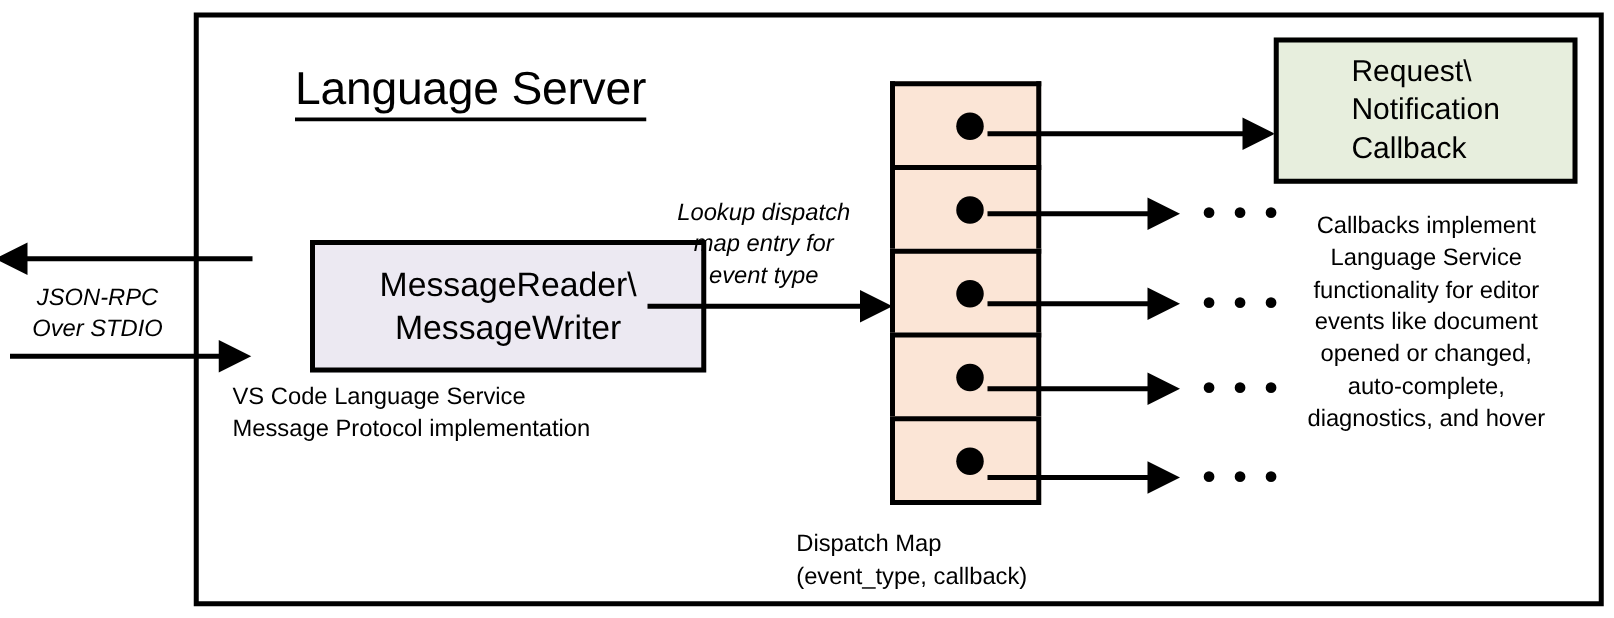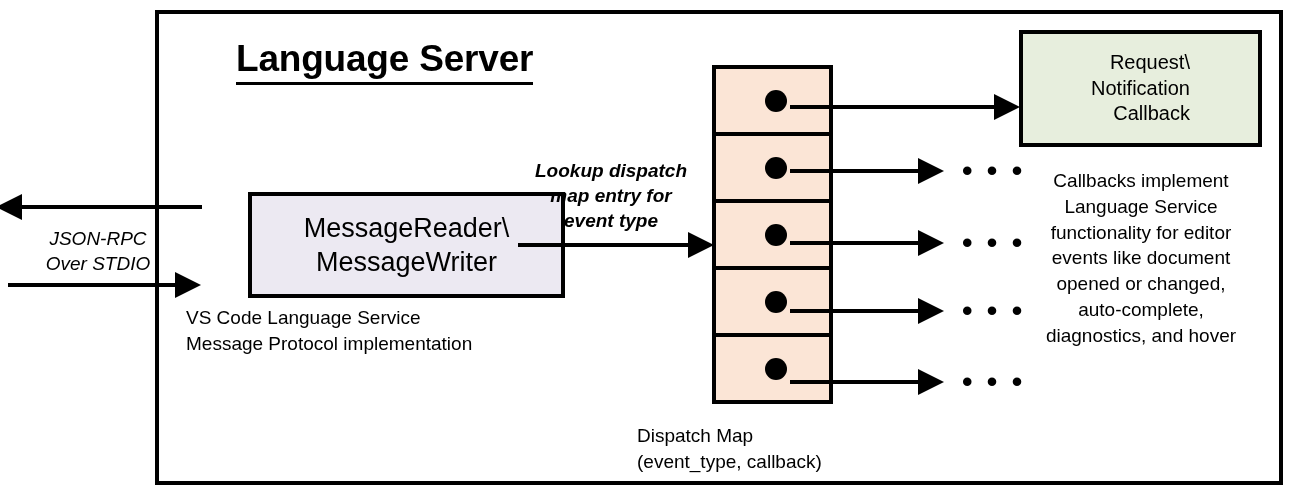--- a/index.html
+++ b/index.html
@@ -28,28 +28,27 @@
     width: 1128px;
     height: 475px;
     border: 4px solid #000000;
     box-sizing: border-box;
     background: transparent;
   }
 
   .ls-title {
     position: absolute;
     left: 236px;
-    top: 40px;
+    top: 52px;
     font-size: 37px;
     line-height: 1.05;
     letter-spacing: -0.2px;
     white-space: nowrap;
     border-bottom: 3px solid #000000;
     padding-bottom: 3px;
-    font-weight: bold;
   }
 
   
   .hline {
     position: absolute;
     height: 0;
     border-top: 4px solid #000000;
   }
   .arrow-right {
     position: absolute;
@@ -157,22 +156,22 @@
     left: 1019px;
     top: 30px;
     width: 243px;
     height: 117px;
     background: #e7eedd;
     border: 4px solid #000000;
     box-sizing: border-box;
     display: flex;
     align-items: center;
     justify-content: center;
-    text-align: right;
-    font-size: 20px;
+    text-align: left;
+    font-size: 24px;
     line-height: 1.27;
     white-space: pre-line;
   }
   .cb-caption {
     position: absolute;
     left: 1002px;
     top: 168px;
     width: 278px;
     text-align: center;
     font-size: 19px;
@@ -196,33 +195,33 @@
 <div id="canvas">
 
   <div class="ls-container"></div>
   <div class="ls-title">Language Server</div>
 
   <div class="hline" style="left:20px; top:205px; width:182px;"></div>
   <div class="arrow-left" style="left:-4px; top:194px;"></div>
 
   <div class="hline" style="left:8px; top:283px; width:168px;"></div>
   <div class="arrow-right" style="left:175px; top:272px;"></div>
-  <div class="italic-label" style="left:24px; top:226px; width:148px;">JSON-RPC
+  <div class="italic-label" style="left:4px; top:226px; width:148px;">JSON-RPC
 Over STDIO</div>
 
   <div class="mrw-box">
     <span>MessageReader\
 MessageWriter</span>
   </div>
   <div class="mrw-caption">VS Code Language Service
 Message Protocol implementation</div>
 
   <div class="hline" style="left:518px; top:243px; width:173px;"></div>
   <div class="arrow-right" style="left:688px; top:232px;"></div>
-  <div class="italic-label" style="left:516px; top:158px; width:190px;font-weight:bold;">Lookup dispatch
+  <div class="italic-label" style="left:516px; top:158px; width:190px;">Lookup dispatch
 map entry for
 event type</div>
 
   <div class="dispatch-table">
     <div class="dispatch-row">
       <span class="dispatch-dot"></span>
     </div>
     <div class="dispatch-row">
       <span class="dispatch-dot"></span>
     </div>

